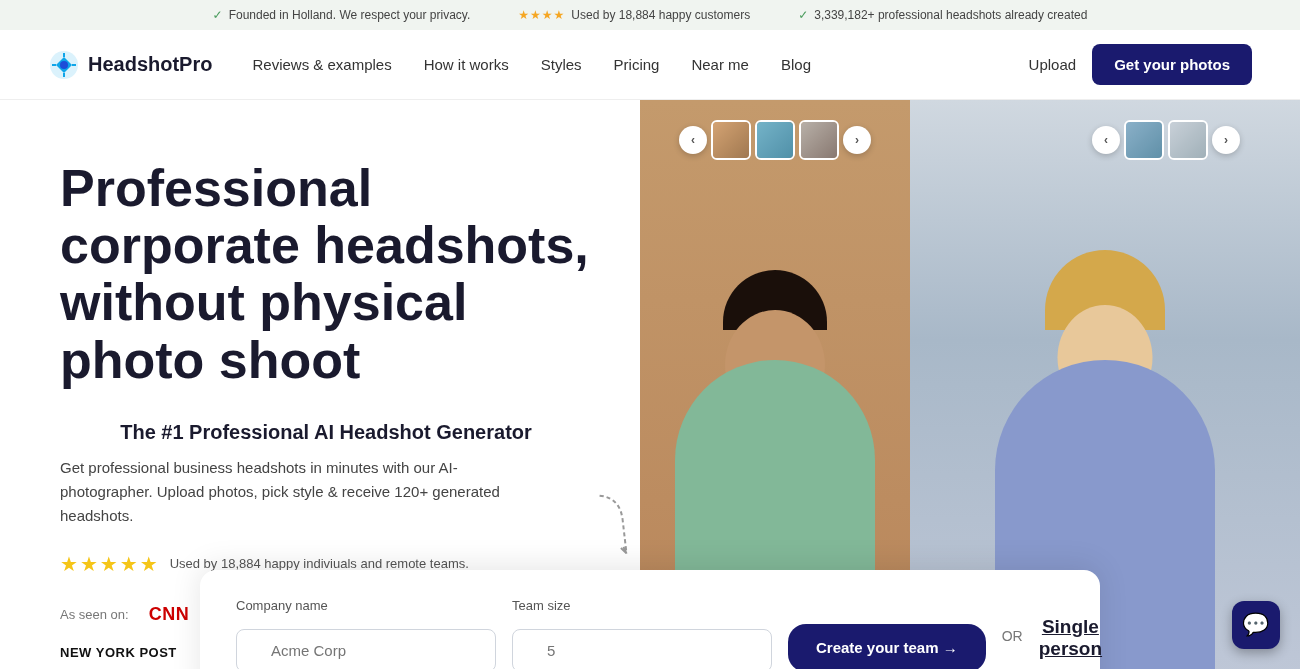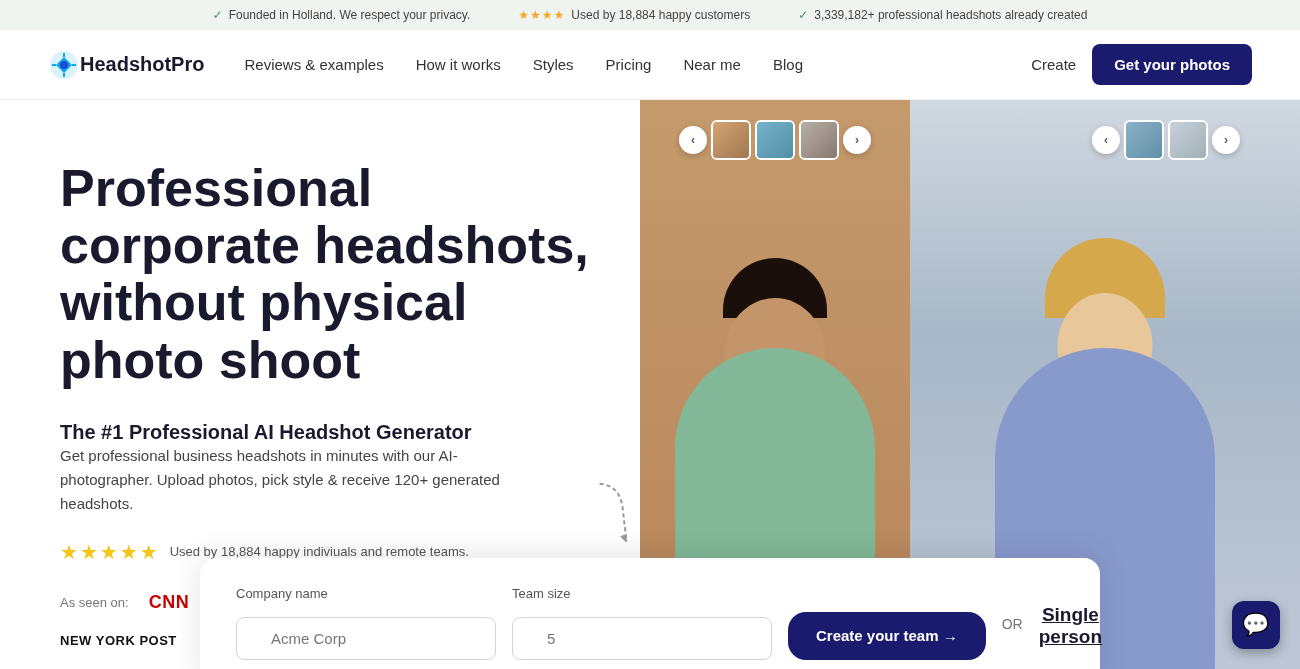--- a/index.html
+++ b/index.html
@@ -28,21 +28,21 @@
     nav {
       display: flex;
       align-items: center;
       padding: 14px 48px;
       border-bottom: 1px solid #eee;
       gap: 0;
     }
     .logo {
       display: flex;
       align-items: center;
-      gap: 0;
+      gap: 8px;
       font-weight: 700;
       font-size: 20px;
       color: #1a1a2e;
       margin-right: 40px;
       text-decoration: none;
       justify-content: flex-end;
     }
     .logo-icon {
       width: 32px;
       height: 32px;
@@ -104,21 +104,22 @@
       font-size: 52px;
       font-weight: 800;
       color: #1a1a2e;
       line-height: 1.1;
       margin-bottom: 32px;
     }
     .hero-subtitle {
       font-size: 20px;
       font-weight: 600;
       color: #1a1a2e;
-      margin-bottom: 0;
+      margin-bottom: 12px;
+      text-align: center;
     }
     .hero-desc {
       font-size: 15px;
       color: #444;
       line-height: 1.6;
       margin-bottom: 24px;
       max-width: 480px;
     }
     .hero-rating {
       display: flex;
@@ -436,21 +437,21 @@
   </a>
   <div class="nav-links">
     <a href="#">Reviews &amp; examples</a>
     <a href="#">How it works</a>
     <a href="#">Styles</a>
     <a href="#">Pricing</a>
     <a href="#">Near me</a>
     <a href="#">Blog</a>
   </div>
   <div class="nav-actions">
-    <button class="btn-login">Create</button>
+    <button class="btn-login">Upload</button>
     <button class="btn-cta">Get your photos</button>
   </div>
 </nav>
 
 <div class="hero">
 
   <div class="hero-left">
     <h1 class="hero-title">Professional corporate headshots, without physical photo shoot</h1>
     <p class="hero-subtitle">The #1 Professional AI Headshot Generator</p>
     <p class="hero-desc">Get professional business headshots in minutes with our AI-photographer. Upload photos, pick style &amp; receive 120+ generated headshots.</p>

